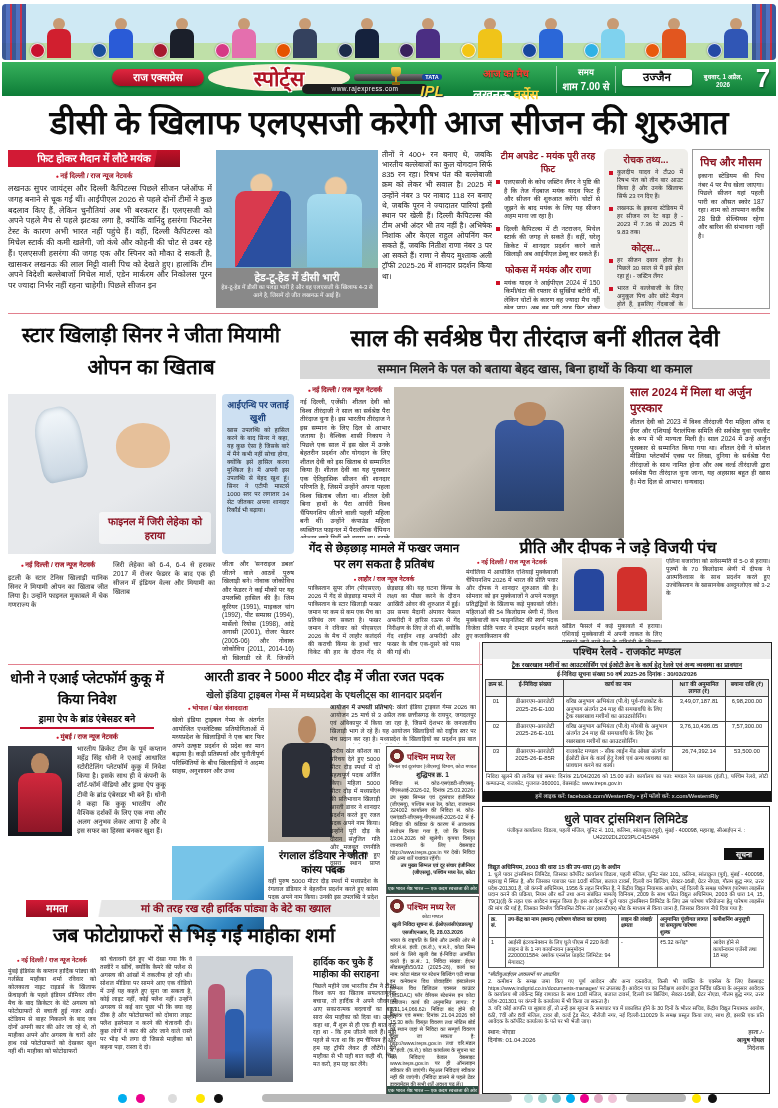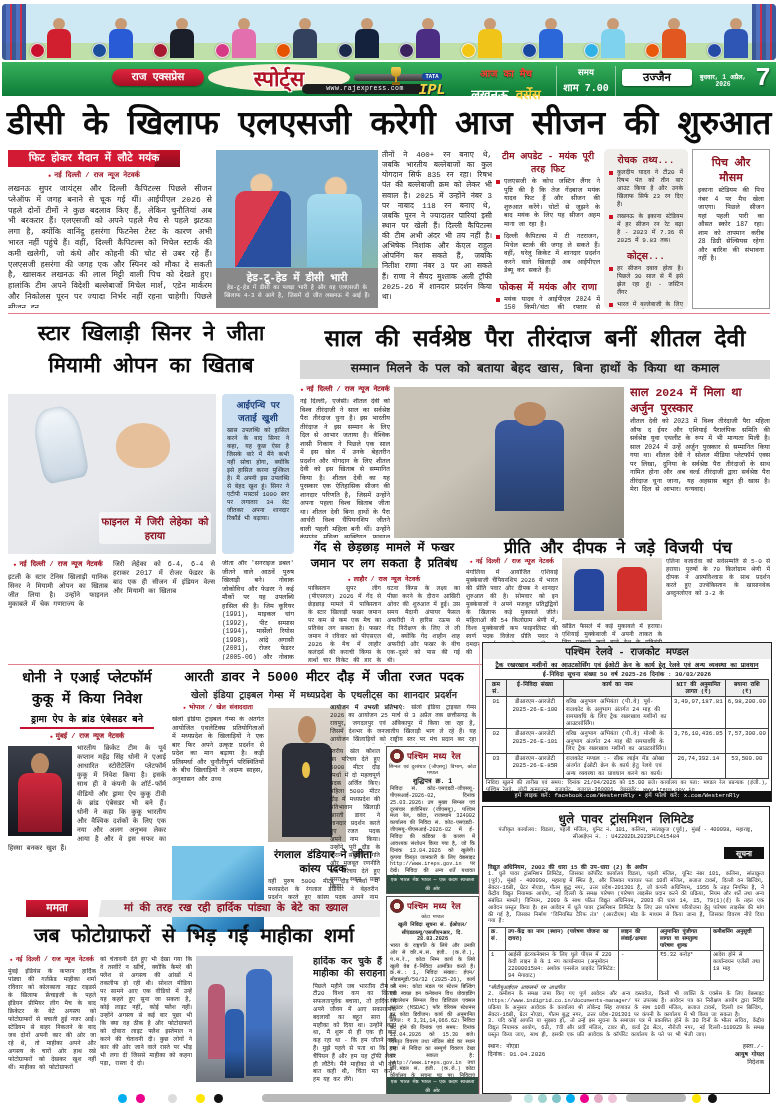--- a/index.html
+++ b/index.html
@@ -1,17 +1,17 @@
 <!DOCTYPE html>
 <html><head>
 <meta charset="utf-8">
 <style>
   html,body{margin:0;padding:0;background:#e9e9e9;}
   .page{position:relative;width:778px;height:1108px;background:#fff;margin:0 auto;
-    font-family:Liberation Mono, monospace;color:#1c1c1c;overflow:hidden;}
+    font-family:Liberation Sans, sans-serif;color:#1c1c1c;overflow:hidden;}
   .abs{position:absolute;}
   .just{text-align:justify;text-justify:inter-word;}
   .ctr{text-align:center;}
   .clip{overflow:hidden;}
   .b{font-weight:bold;}
   .maroon{color:#8c1522;}
   .f5{font-size:5.2px;line-height:1.32;}
   .f6{font-size:6px;line-height:1.33;}
   .f64{font-size:6.4px;line-height:1.33;}
   .f68{font-size:6.8px;line-height:1.34;}

